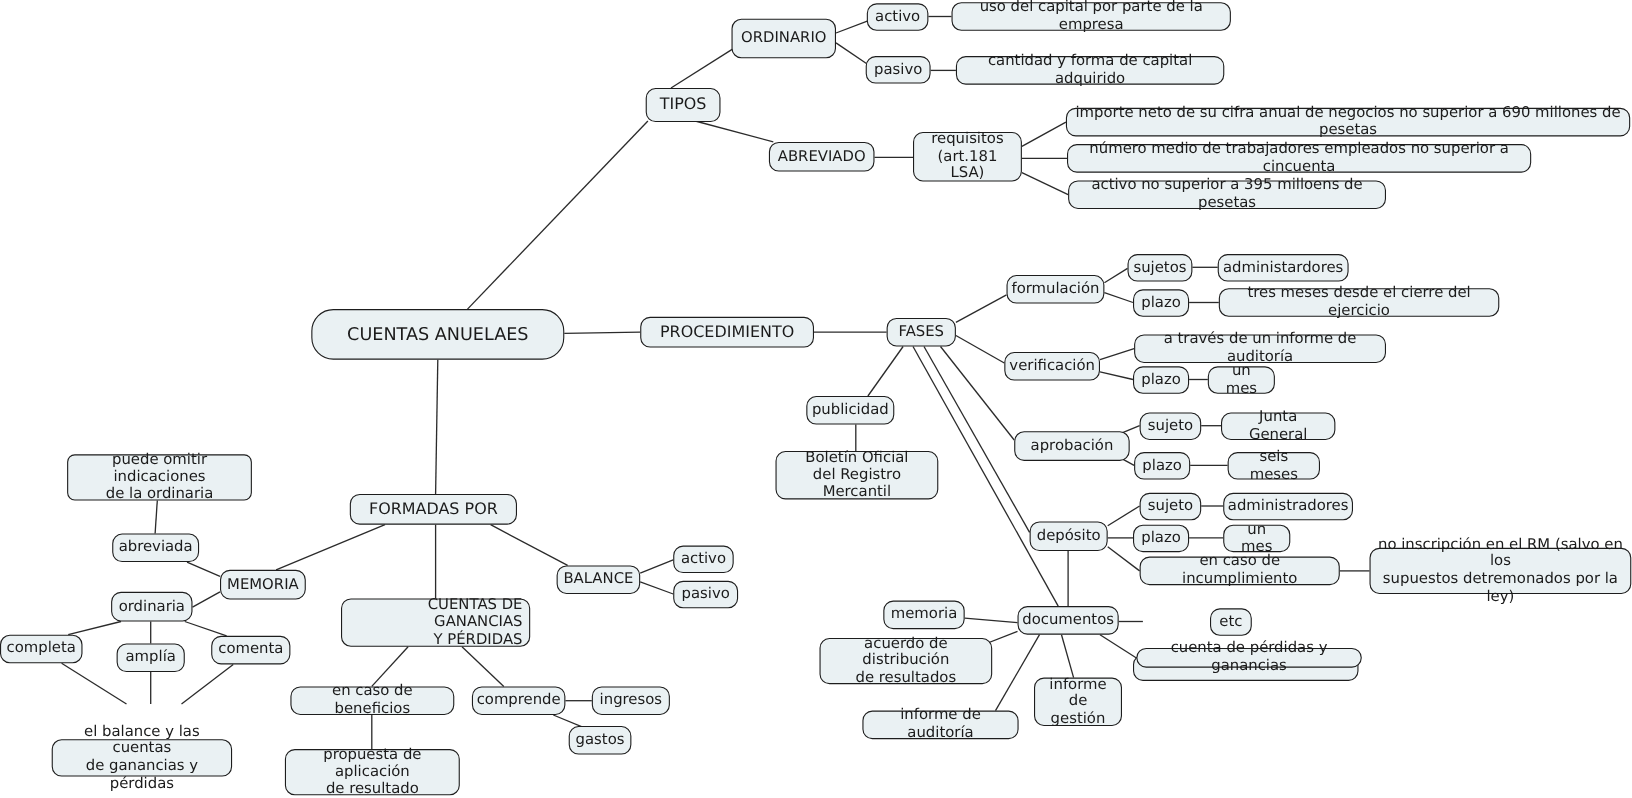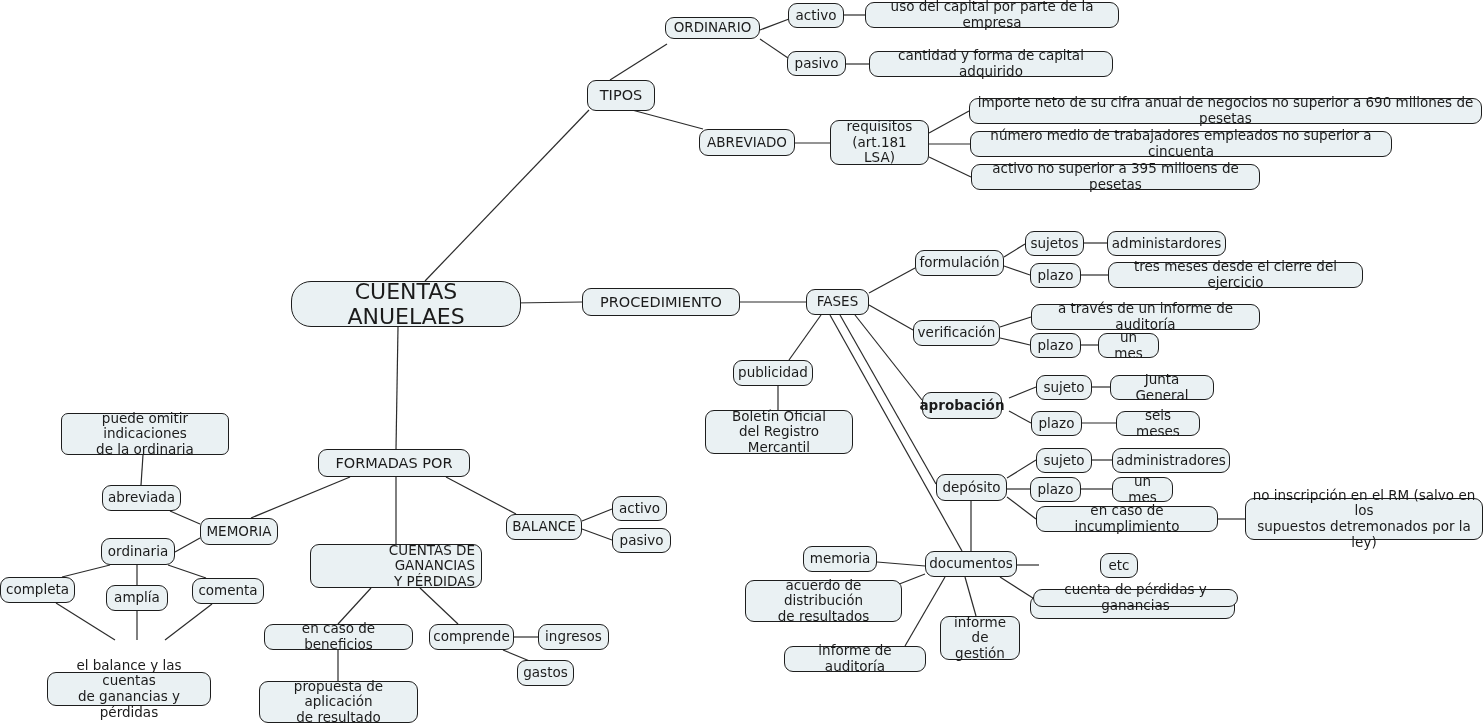--- a/index.html
+++ b/index.html
@@ -16,21 +16,21 @@
     display:flex;
     align-items:center;
     justify-content:center;
     text-align:center;
     color:#1b1b1b;
     line-height:1.15;
     white-space:pre-line;
     padding:1px 6px;
     font-size:13.5px;
   }
-  .node.big{font-size:22px;border-radius:20px;margin-left:8px;}
+  .node.big{font-size:16px;border-radius:20px;}
   .node.mid{font-size:14.5px;}
   .node.hidden-stub{background:#eaf1f3;border-color:#1d1d1d;}
 </style>
 </head>
 <body>
 
 <div id="stage">
   <svg id="edges" viewBox="0 0 1484 725">
       <line x1="425" y1="281" x2="589" y2="110" stroke="#2b2b2b"></line>
       <line x1="610" y1="80" x2="667" y2="44" stroke="#2b2b2b"></line>
@@ -93,21 +93,21 @@
       <line x1="582" y1="529" x2="612" y2="540" stroke="#2b2b2b"></line>
       <line x1="371" y1="588" x2="338" y2="624" stroke="#2b2b2b"></line>
       <line x1="338" y1="650" x2="338" y2="681" stroke="#2b2b2b"></line>
       <line x1="420" y1="588" x2="458" y2="624" stroke="#2b2b2b"></line>
       <line x1="514" y1="637" x2="538" y2="637" stroke="#2b2b2b"></line>
       <line x1="503" y1="650" x2="532" y2="662" stroke="#2b2b2b"></line>
     </svg>
   <div id="nodes">
       <div class="node big" style="left: 283px; top: 281px; width: 230px; height: 46px;">CUENTAS ANUELAES</div>
       <div class="node mid" style="left: 587px; top: 80px; width: 68px; height: 31px;">TIPOS</div>
-      <div class="node" style="left: 665px; top: 17px; width: 95px; height: 22px;">ORDINARIO</div>
+      <div class="node" style="left: 665px; top: 17px; width: 95px; height: 36px;">ORDINARIO</div>
       <div class="node" style="left: 788px; top: 3px; width: 56px; height: 25px;">activo</div>
       <div class="node" style="left: 865px; top: 2px; width: 254px; height: 26px;">uso del capital por parte de la empresa</div>
       <div class="node" style="left: 787px; top: 51px; width: 59px; height: 25px;">pasivo</div>
       <div class="node" style="left: 869px; top: 51px; width: 244px; height: 26px;">cantidad y forma de capital adquirido</div>
       <div class="node" style="left: 699px; top: 129px; width: 96px; height: 27px;">ABREVIADO</div>
       <div class="node" style="left: 830px; top: 120px; width: 99px; height: 45px;">requisitos
 (art.181 LSA)</div>
       <div class="node" style="left: 969px; top: 98px; width: 513px; height: 26px;">importe neto de su cifra anual de negocios no superior a 690 millones de pesetas</div>
       <div class="node" style="left: 970px; top: 131px; width: 422px; height: 26px;">número medio de trabajadores empleados no superior a cincuenta</div>
       <div class="node" style="left: 971px; top: 164px; width: 289px; height: 26px;">activo no superior a 395 milloens de pesetas</div>
@@ -115,21 +115,21 @@
       <div class="node" style="left: 806px; top: 289px; width: 63px; height: 26px;">FASES</div>
       <div class="node" style="left: 915px; top: 250px; width: 89px; height: 26px;">formulación</div>
       <div class="node" style="left: 1025px; top: 231px; width: 59px; height: 25px;">sujetos</div>
       <div class="node" style="left: 1107px; top: 231px; width: 119px; height: 25px;">administardores</div>
       <div class="node" style="left: 1030px; top: 263px; width: 51px; height: 25px;">plazo</div>
       <div class="node" style="left: 1108px; top: 262px; width: 255px; height: 26px;">tres meses desde el cierre del ejercicio</div>
       <div class="node" style="left: 913px; top: 320px; width: 87px; height: 26px;">verificación</div>
       <div class="node" style="left: 1031px; top: 304px; width: 229px; height: 26px;">a través de un informe de auditoría</div>
       <div class="node" style="left: 1030px; top: 333px; width: 51px; height: 25px;">plazo</div>
       <div class="node" style="left: 1098px; top: 333px; width: 61px; height: 25px;">un mes</div>
-      <div class="node" style="left: 922px; top: 392px; width: 80px; height: 27px; font-weight: bold;">aprobación</div>
+      <div class="node" style="left: 922px; top: 392px; width: 105px; height: 27px;">aprobación</div>
       <div class="node" style="left: 1036px; top: 375px; width: 56px; height: 25px;">sujeto</div>
       <div class="node" style="left: 1110px; top: 375px; width: 104px; height: 25px;">Junta General</div>
       <div class="node" style="left: 1031px; top: 411px; width: 51px; height: 25px;">plazo</div>
       <div class="node" style="left: 1116px; top: 411px; width: 84px; height: 25px;">seis meses</div>
       <div class="node" style="left: 936px; top: 474px; width: 71px; height: 27px;">depósito</div>
       <div class="node" style="left: 1036px; top: 448px; width: 56px; height: 25px;">sujeto</div>
       <div class="node" style="left: 1112px; top: 448px; width: 118px; height: 25px;">administradores</div>
       <div class="node" style="left: 1030px; top: 477px; width: 51px; height: 25px;">plazo</div>
       <div class="node" style="left: 1112px; top: 477px; width: 61px; height: 25px;">un mes</div>
       <div class="node" style="left: 1036px; top: 506px; width: 182px; height: 26px;">en caso de incumplimiento</div>

